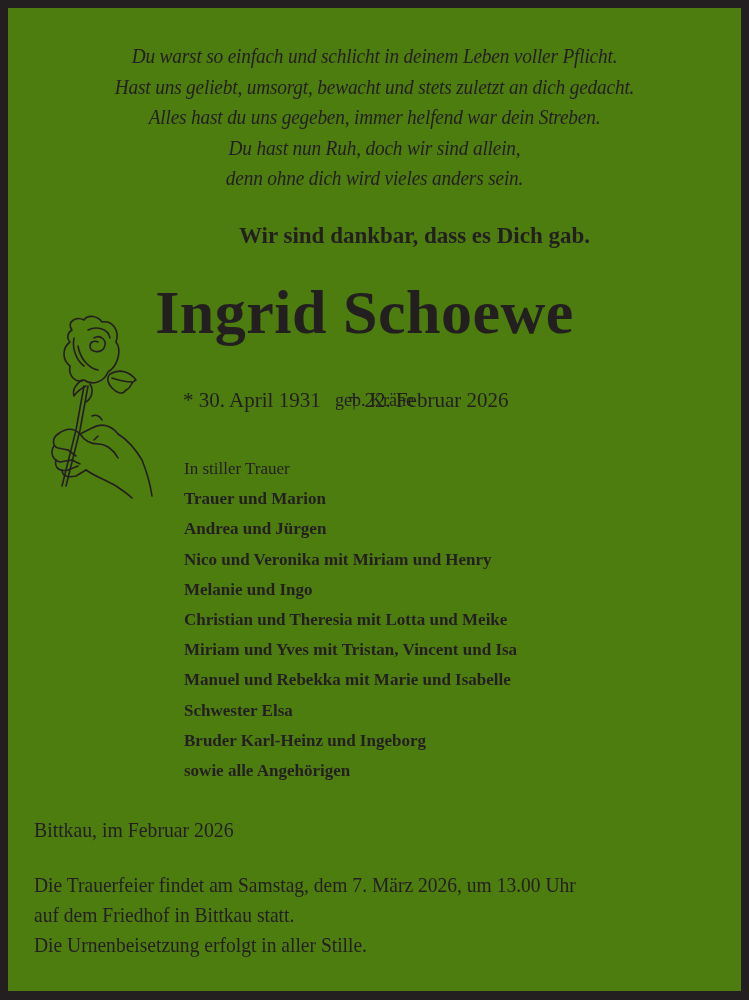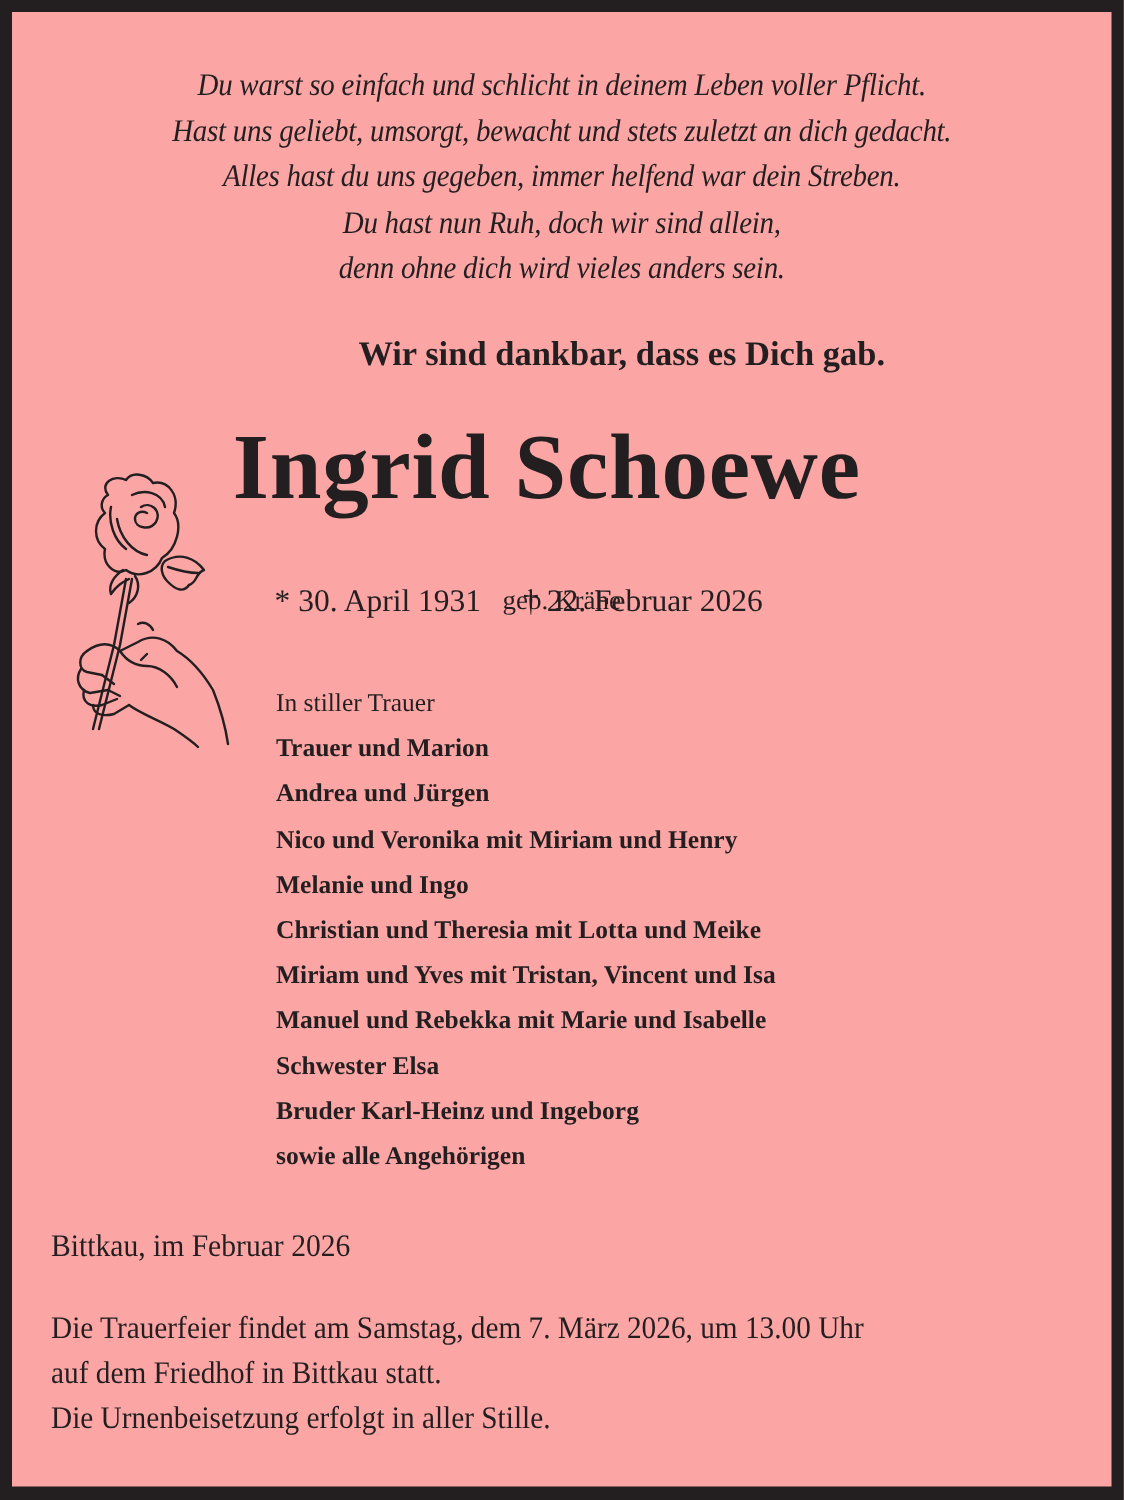--- a/index.html
+++ b/index.html
@@ -12,21 +12,21 @@
       height: 1000px;
       position: relative;
       overflow: hidden;
     }
     .card {
       position: absolute;
       left: 8px;
       top: 8px;
       width: 733px;
       height: 983px;
-      background: #fca5a5;
+      background: #4d7c0f;
       color: #231f20;
       font-family: "Liberation Serif", serif;
     }
     .poem {
       position: absolute;
       left: 0;
       top: 33px;
       width: 733px;
       text-align: center;
       font-family: "Liberation Serif", serif;

